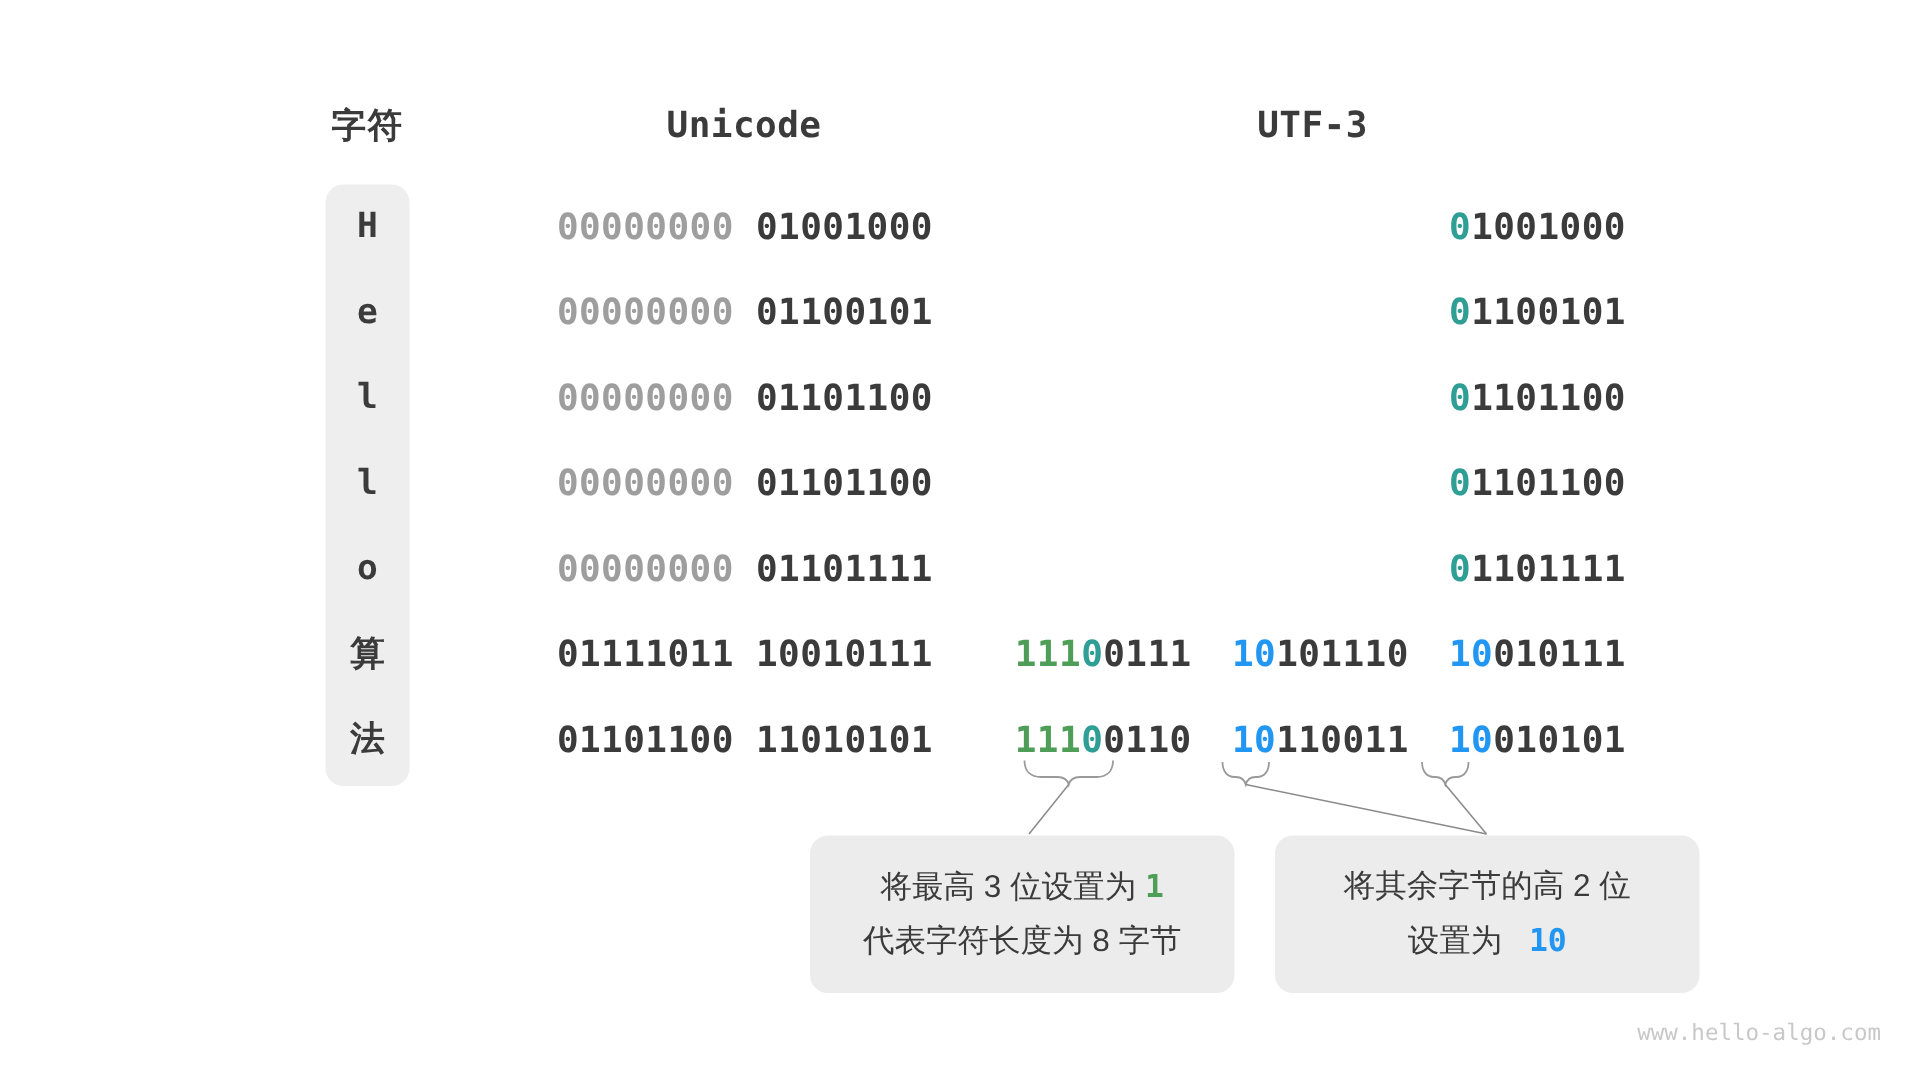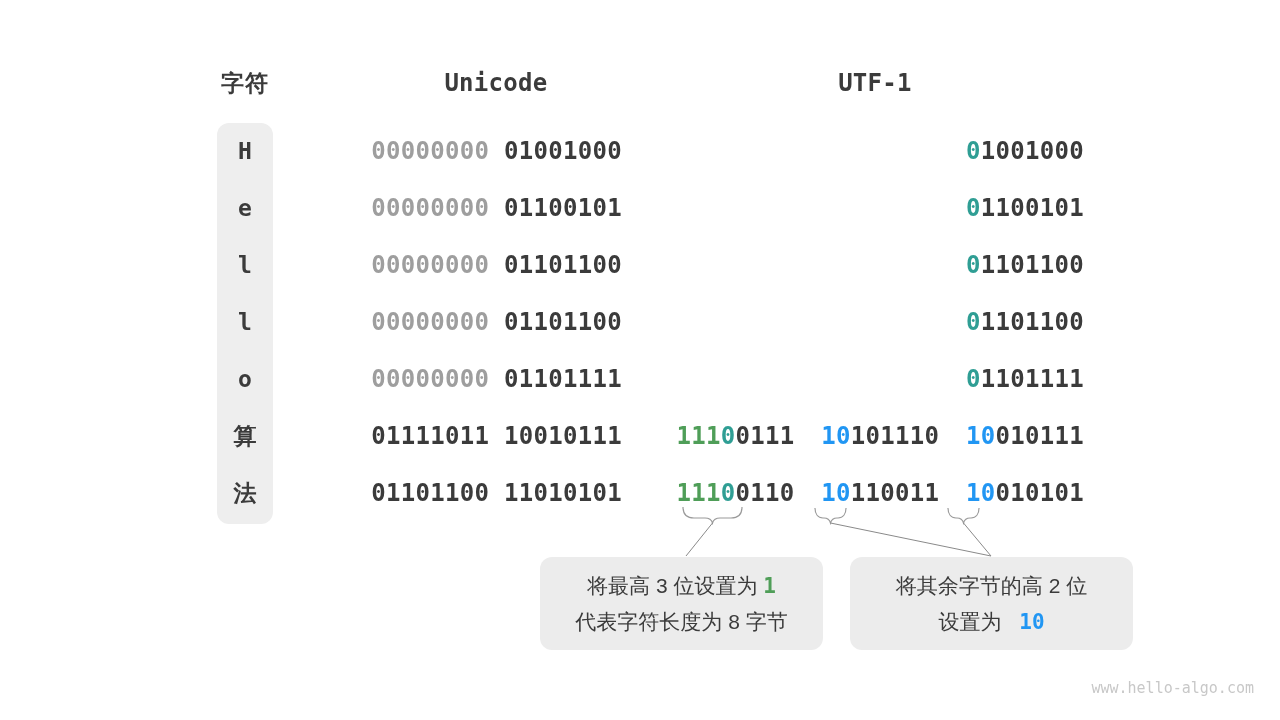--- a/index.html
+++ b/index.html
@@ -31,42 +31,42 @@
     white-space:pre; color:var(--dark);text-align:center;
   }
   .unicode-cell { right:675px; }
   .utf8-cell   { right:213px; }
   .c-dark  { color:var(--dark); }
   .c-gray  { color:var(--gray); }
   .c-teal  { color:var(--teal); }
   .c-green { color:var(--green); }
   .c-blue  { color:var(--blue);margin-left:12px; }
   .callout {
-    position:absolute; top:557px; width:283px; height:93px;
+    position:absolute; top:557px; width:283px; height:105px;
     background:#ececec; border-radius:12px;
     display:flex; flex-direction:column; justify-content:center; align-items:center;
     font-size:21px; line-height:36px; color:var(--dark); text-align:center; white-space:pre;
   }
   #callout-left  { left:540px; }
   #callout-right { left:850px; }
   .callout .num { font-family:"DejaVu Sans Mono", monospace; font-weight:bold; }
   .overlay { position:absolute; left:0; top:0; width:1280px; height:720px; pointer-events:none; }
   .watermark {
     position:absolute; top:679px; right:43px;
     font-family:"DejaVu Sans Mono", monospace; font-size:15px; color:#c8c8c8;
   }
 </style>
 </head>
 <body>
 
 <div class="canvas" style="--dark: #3b3b3b; --gray: #9e9e9e; --teal: #2f9e94; --green: #4f9e58; --blue: #2196f3;">
 
   <div class="hdr" id="hdr-char">字符</div>
   <div class="hdr" id="hdr-unicode">Unicode</div>
-  <div class="hdr" id="hdr-utf8">UTF-1</div>
+  <div class="hdr" id="hdr-utf8">UTF-3</div>
 
   <div class="char-col-bg"></div>
 
   <div id="rows-layer" style="display:contents"><div class="char-cell" style="top: 135px;">H</div><div class="bin unicode-cell" style="top: 135px;"><span class="c-gray">00000000</span><span class="c-gray"> </span><span class="c-dark">01001000</span></div><div class="bin utf8-cell" style="top: 135px;"><span class="c-teal">0</span><span class="c-dark">1001000</span></div><div class="char-cell" style="top: 192px;">e</div><div class="bin unicode-cell" style="top: 192px;"><span class="c-gray">00000000</span><span class="c-gray"> </span><span class="c-dark">01100101</span></div><div class="bin utf8-cell" style="top: 192px;"><span class="c-teal">0</span><span class="c-dark">1100101</span></div><div class="char-cell" style="top: 249px;">l</div><div class="bin unicode-cell" style="top: 249px;"><span class="c-gray">00000000</span><span class="c-gray"> </span><span class="c-dark">01101100</span></div><div class="bin utf8-cell" style="top: 249px;"><span class="c-teal">0</span><span class="c-dark">1101100</span></div><div class="char-cell" style="top: 306px;">l</div><div class="bin unicode-cell" style="top: 306px;"><span class="c-gray">00000000</span><span class="c-gray"> </span><span class="c-dark">01101100</span></div><div class="bin utf8-cell" style="top: 306px;"><span class="c-teal">0</span><span class="c-dark">1101100</span></div><div class="char-cell" style="top: 363px;">o</div><div class="bin unicode-cell" style="top: 363px;"><span class="c-gray">00000000</span><span class="c-gray"> </span><span class="c-dark">01101111</span></div><div class="bin utf8-cell" style="top: 363px;"><span class="c-teal">0</span><span class="c-dark">1101111</span></div><div class="char-cell" style="top: 420px;">算</div><div class="bin unicode-cell" style="top: 420px;"><span class="c-dark">01111011</span><span class="c-dark"> </span><span class="c-dark">10010111</span></div><div class="bin utf8-cell" style="top: 420px;"><span class="c-green">111</span><span class="c-teal">0</span><span class="c-dark">0111</span><span class="c-dark"> </span><span class="c-blue">10</span><span class="c-dark">101110</span><span class="c-dark"> </span><span class="c-blue">10</span><span class="c-dark">010111</span></div><div class="char-cell" style="top: 477px;">法</div><div class="bin unicode-cell" style="top: 477px;"><span class="c-dark">01101100</span><span class="c-dark"> </span><span class="c-dark">11010101</span></div><div class="bin utf8-cell" style="top: 477px;"><span class="c-green">111</span><span class="c-teal">0</span><span class="c-dark">0110</span><span class="c-dark"> </span><span class="c-blue">10</span><span class="c-dark">110011</span><span class="c-dark"> </span><span class="c-blue">10</span><span class="c-dark">010101</span></div></div>
 
   <svg class="overlay" viewBox="0 0 1280 720">
     <path d="M 683 507 C 683 514 687 518 694 518 L 705 518 C 709 518 711.5 519.5 712.5 523 C 713.5 519.5 716 518 720 518 L 731 518 C 738 518 742 514 742 507" fill="none" stroke="#9a9a9a" stroke-width="1.2"></path>
     <path d="M 815 508 C 815 514 818 518 823 518 L 824 518 C 827.5 518 829.5 519.5 830.5 523 C 831.5 519.5 833.5 518 837 518 L 838 518 C 843 518 846 514 846 508" fill="none" stroke="#9a9a9a" stroke-width="1.2"></path>
     <path d="M 948 508 C 948 514 951 518 956 518 L 957 518 C 960.5 518 962.5 519.5 963.5 523 C 964.5 519.5 966.5 518 970 518 L 971 518 C 976 518 979 514 979 508" fill="none" stroke="#9a9a9a" stroke-width="1.2"></path>
     <path d="M 712.5 523 L 686 556" fill="none" stroke="#8a8a8a" stroke-width="1"></path>

